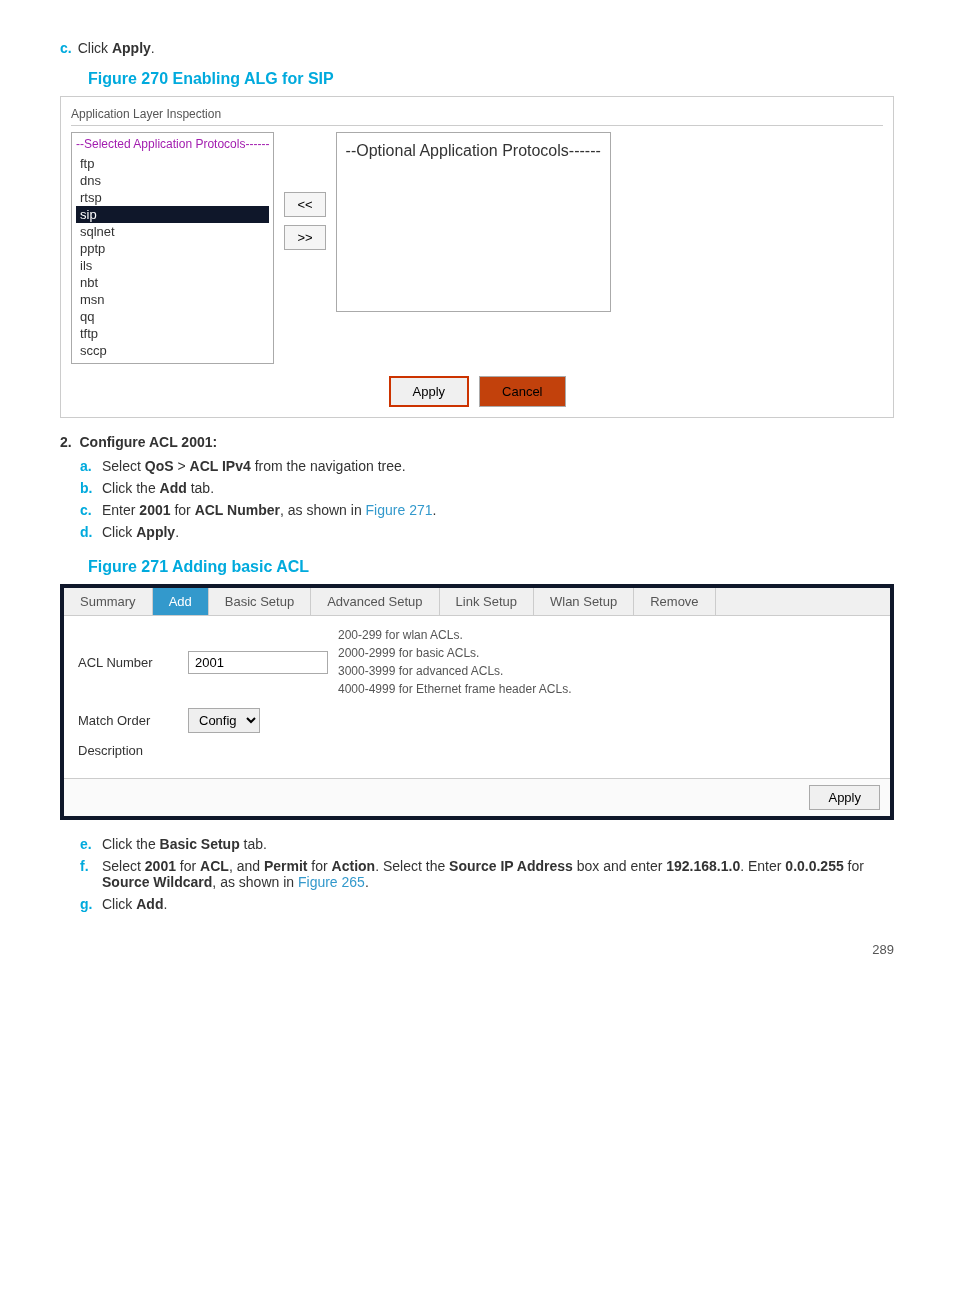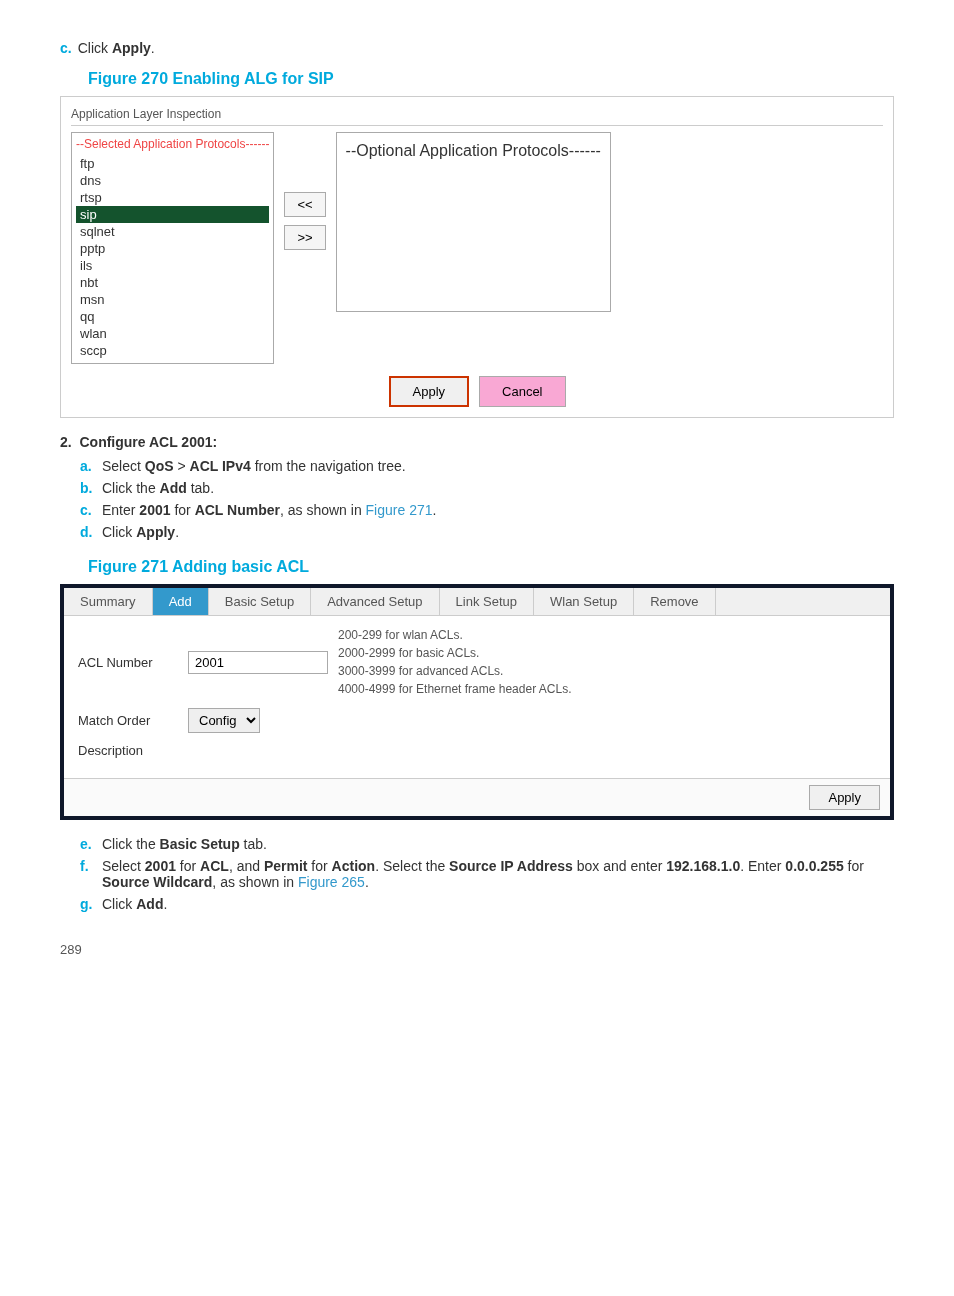--- a/index.html
+++ b/index.html
@@ -47,30 +47,30 @@
       align-items: flex-start;
     }
     .protocol-list-box {
       border: 1px solid #aaa;
       min-width: 200px;
       min-height: 180px;
       font-size: 13px;
       padding: 4px;
     }
     .protocol-list-box .list-header {
-      color: #ef4444;
+      color: #a21caf;
       font-size: 12px;
       margin-bottom: 4px;
     }
     .protocol-item {
       padding: 1px 4px;
       cursor: default;
     }
     .protocol-item.selected {
-      background: #14532d;
+      background: #0f172a;
       color: #fff;
     }
     .arrows-col {
       display: flex;
       flex-direction: column;
       gap: 8px;
       margin-top: 60px;
     }
     .arrow-btn {
       border: 1px solid #aaa;
@@ -94,21 +94,21 @@
     }
     .apply-btn {
       border: 2px solid #cc3300;
       background: #f0f0f0;
       padding: 6px 22px;
       cursor: pointer;
       font-size: 13px;
     }
     .cancel-btn {
       border: 1px solid #aaa;
-      background: #f9a8d4;
+      background: #c2410c;
       padding: 6px 22px;
       cursor: pointer;
       font-size: 13px;
     }
     .step-num {
       color: #333;
       font-weight: bold;
       font-size: 14px;
       margin-bottom: 8px;
     }
@@ -199,21 +199,21 @@
       background: #fafafa;
     }
     .acl-apply-btn {
       border: 1px solid #aaa;
       background: #f0f0f0;
       padding: 4px 18px;
       cursor: pointer;
       font-size: 13px;
     }
     .page-number {
-      text-align: left;
+      text-align: right;
       margin-top: 30px;
       color: #555;
       font-size: 13px;
     }
     b { font-weight: bold; }
     .blue-link { color: #3399cc; margin-top: 16px; }
   </style>
 </head>
 <body>
 
@@ -233,21 +233,21 @@
       <div class="protocol-item">ftp</div>
       <div class="protocol-item">dns</div>
       <div class="protocol-item">rtsp</div>
       <div class="protocol-item selected">sip</div>
       <div class="protocol-item">sqlnet</div>
       <div class="protocol-item">pptp</div>
       <div class="protocol-item">ils</div>
       <div class="protocol-item">nbt</div>
       <div class="protocol-item">msn</div>
       <div class="protocol-item">qq</div>
-      <div class="protocol-item">wlan</div>
+      <div class="protocol-item">tftp</div>
       <div class="protocol-item">sccp</div>
     </div>
 
     <div class="arrows-col">
       <button class="arrow-btn">&lt;&lt;</button>
       <button class="arrow-btn">&gt;&gt;</button>
     </div>
 
     <div class="optional-list-box">
       <div class="list-header">--Optional Application Protocols------</div>

